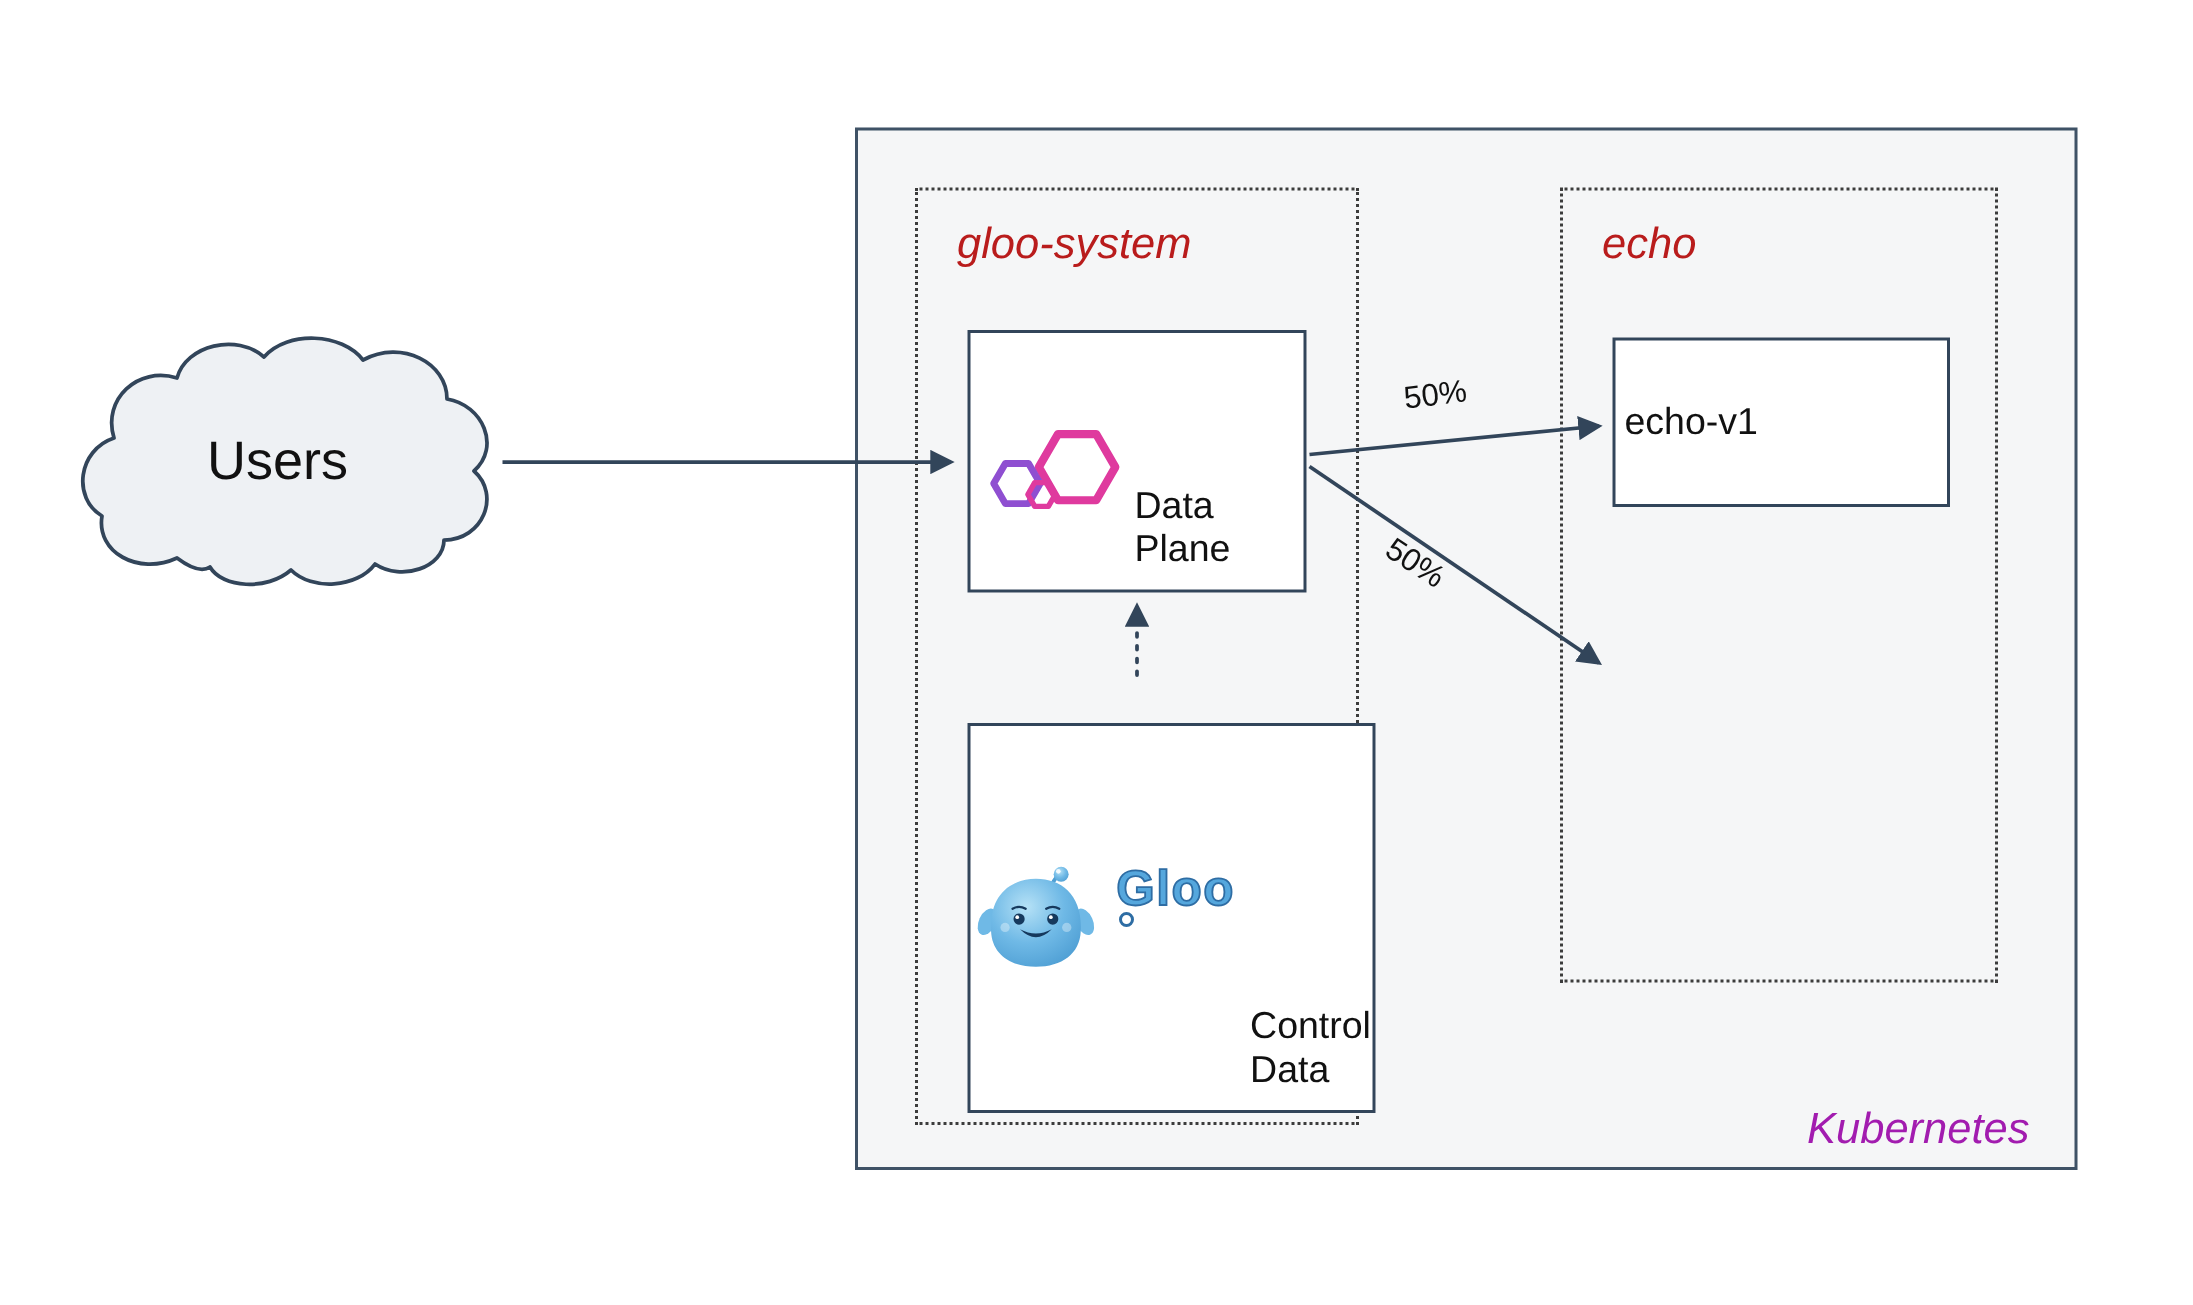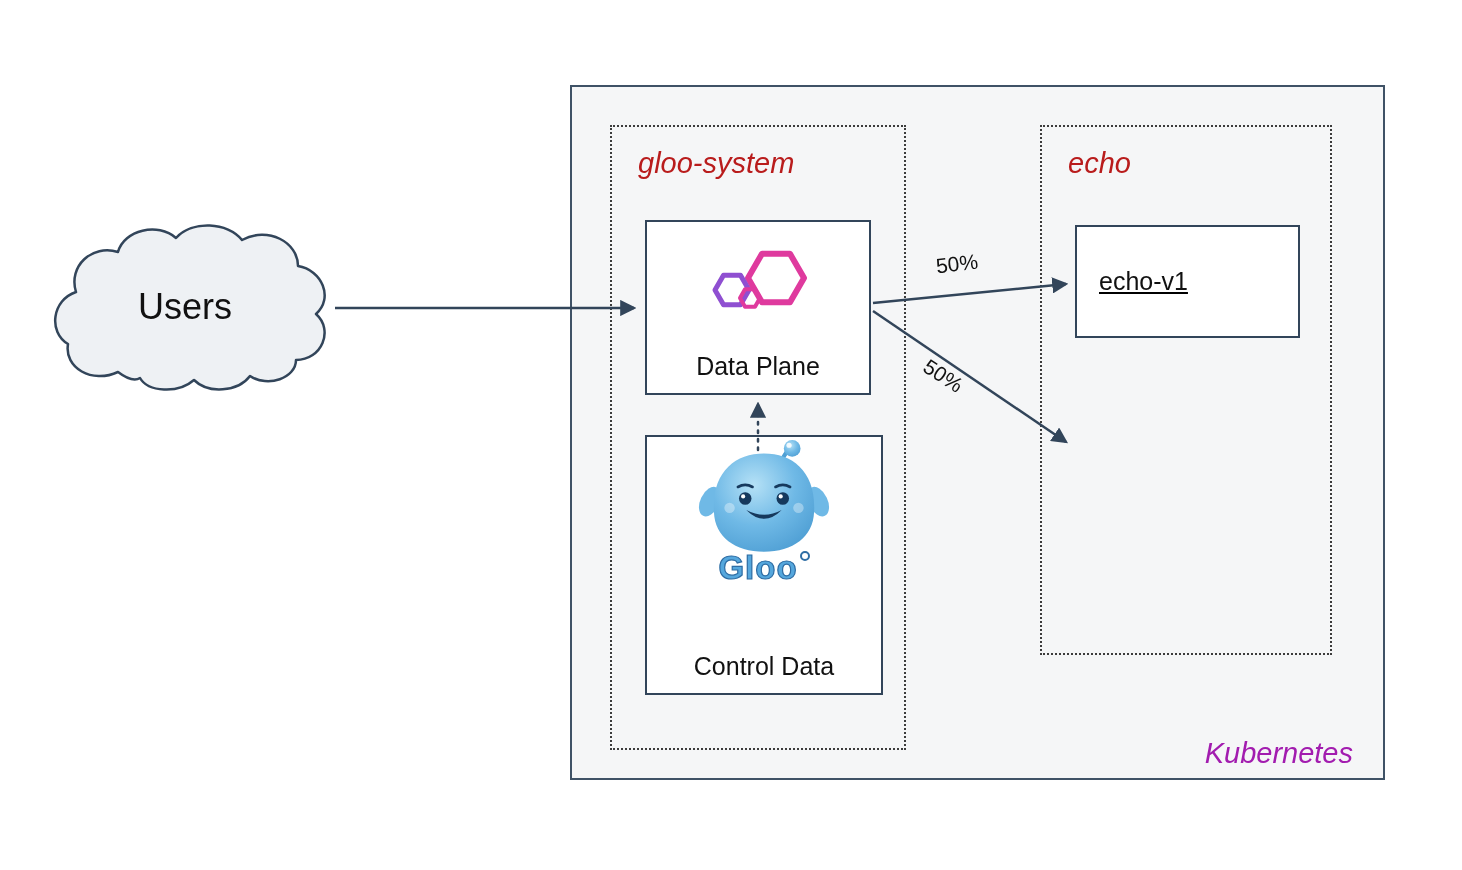--- a/index.html
+++ b/index.html
@@ -21,26 +21,26 @@
   .ns-gloo{left:610px;top:125px;width:296px;height:625px;}
   .ns-echo{left:1040px;top:125px;width:292px;height:530px;}
   .ns-label{
     position:absolute;left:26px;top:20px;
     font-size:29px;font-style:italic;color:#b91c1c;
   }
 
   
   .node{
     position:absolute;background:#ffffff;border:2px solid #32455a;
-    box-sizing:border-box;display:flex;flex-direction:column;align-items:center;
+    box-sizing:border-box;display:flex;flex-direction:row;align-items:center;
   }
   .node-dataplane{left:645px;top:220px;width:226px;height:175px;}
-  .node-controlplane{left:645px;top:435px;width:238px;height:260px;}
+  .node-controlplane{left:645px;top:482px;width:272px;height:260px;gap:10px;}
   .node-echo{left:1075px;width:225px;height:113px;flex-direction:row;
-    align-items:center;justify-content:flex-start;padding-left:22px;text-decoration:underline;}
+    align-items:center;justify-content:flex-start;padding-left:6px;}
   .node-echo-v1{top:225px;}
   .node-echo-v2{top:393px;}
   .node-label{font-size:25px;color:#111;}
   .node-dataplane .node-label{margin-top:auto;margin-bottom:12px;}
   .node-controlplane .node-label{margin-top:auto;margin-bottom:12px;}
   .proxy-icon{margin-top:16px;}
   .mascot-icon{margin-top:2px;}
 
   .gloo-wordmark{
     margin-top:-8px;

